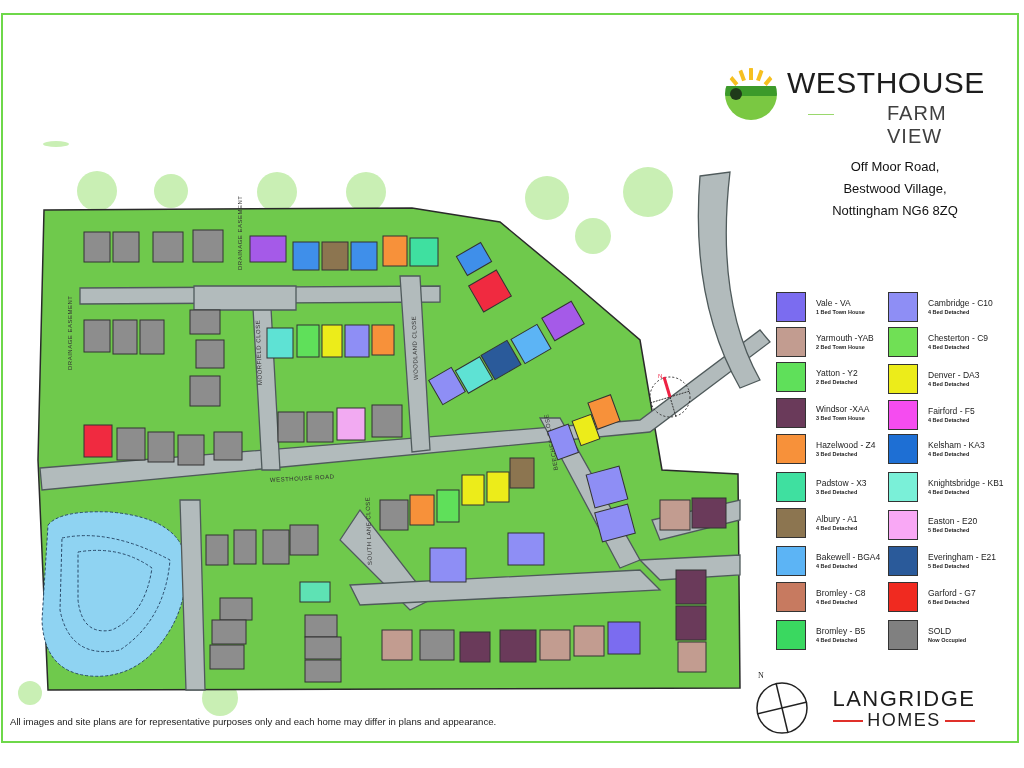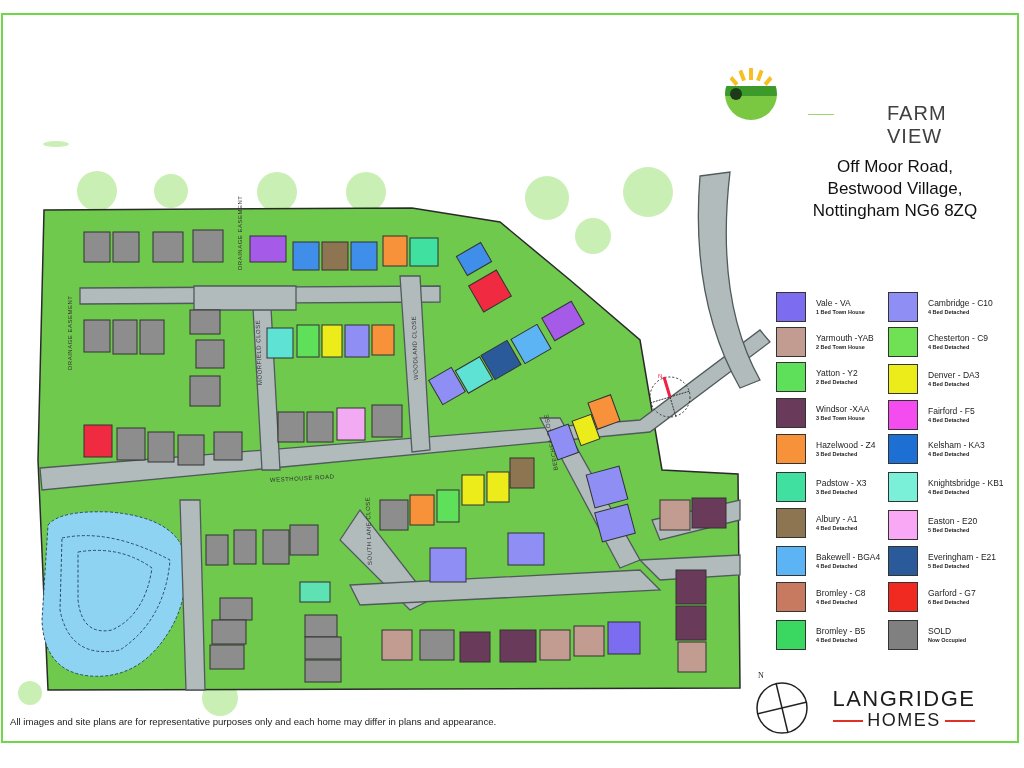--- a/index.html
+++ b/index.html
@@ -3,21 +3,21 @@
 <meta charset="utf-8">
 <style>
   html, body { margin:0; padding:0; background:#ffffff; }
   body { width:1024px; height:768px; position:relative; overflow:hidden; font-family:"Liberation Sans", sans-serif; }
   .frame { position:absolute; left:1px; top:13px; width:1018px; height:730px; border:2px solid #6ed84a; box-sizing:border-box; background:#fff; }
   .map-svg { position:absolute; left:0; top:0; }
   .logo { position:absolute; left:722px; top:58px; width:260px; height:70px; }
   .logo-title { position:absolute; left:65px; top:8px; font-size:30px; color:#1d1d1d; letter-spacing:0.5px; font-family:"Liberation Sans", sans-serif; }
   .logo-sub { position:absolute; left:117px; top:44px; font-size:20px; color:#404040; letter-spacing:1px;margin-left:48px; }
   .logo-rule { position:absolute; left:86px; top:56px; width:26px; height:1px; background:#9ad86d; }
-  .address { position:absolute; left:790px; top:156px; width:210px; text-align:center; font-size:17px; line-height:22px; color:#111; }
+  .address { position:absolute; left:790px; top:156px; width:210px; text-align:center; font-size:13px; line-height:22px; color:#111; }
   .legend { position:absolute; left:776px; top:272px; width:240px; }
   .legend-item { position:absolute; width:120px; height:34px;margin-top:20px; }
   .swatch { position:absolute; left:0; top:0; width:30px; height:30px; border:1.5px solid #333; box-sizing:border-box; }
   .l-name { position:absolute; left:40px; top:6px; font-size:8.5px; color:#222; white-space:nowrap; }
   .l-desc { position:absolute; left:40px; top:17px; font-size:5.5px; font-weight:bold; color:#222; white-space:nowrap; }
   .brand { position:absolute; left:824px; top:686px; width:160px; }
   .brand-name { font-size:22px; letter-spacing:1.5px; color:#1d1d1d; text-align:center; }
   .brand-sub { position:relative; text-align:center; font-size:18px; letter-spacing:1.5px; color:#1d1d1d; margin-top:-2px; }
   .brand-sub .red { display:inline-block; width:30px; height:2px; background:#e0302a; vertical-align:middle; margin:0 4px; }
   .compass { position:absolute; left:752px; top:670px; }
@@ -189,20 +189,21 @@
         <rect x="18" y="7" width="4" height="12" transform="rotate(-20 20 13)"></rect>
         <rect x="36" y="7" width="4" height="12" transform="rotate(20 38 13)"></rect>
         <rect x="9" y="12" width="4" height="12" transform="rotate(-40 11 18)"></rect>
         <rect x="45" y="12" width="4" height="12" transform="rotate(40 47 18)"></rect>
       </g>
       <rect x="0" y="24" width="58" height="10" fill="#3c9a2a"></rect>
       <rect x="0" y="34" width="58" height="24" fill="#7ac842"></rect>
       <circle cx="14" cy="32" r="6" fill="#1f3a1a"></circle>
     </g>
   </svg>
+  <div class="logo-title">WESTHOUSE</div>
   <div class="logo-rule"></div>
   <div class="logo-sub">FARM VIEW</div>
 </div>
 
 <div class="address">
   <div>Off Moor Road,</div>
   <div>Bestwood Village,</div>
   <div>Nottingham NG6 8ZQ</div>
 </div>
 

